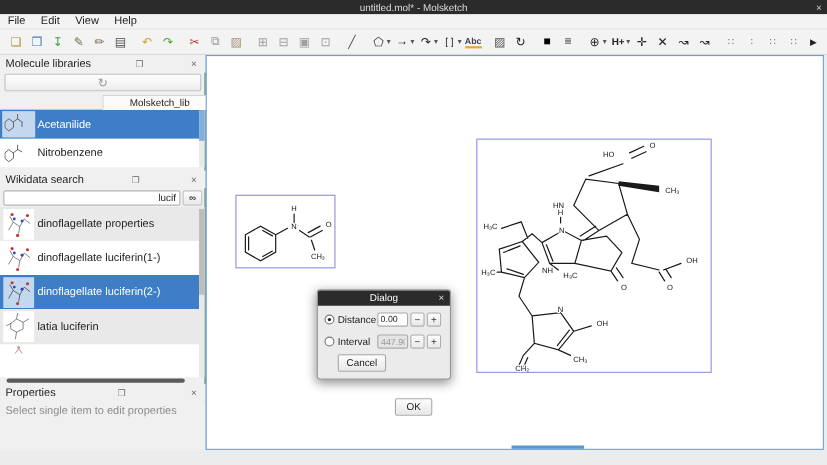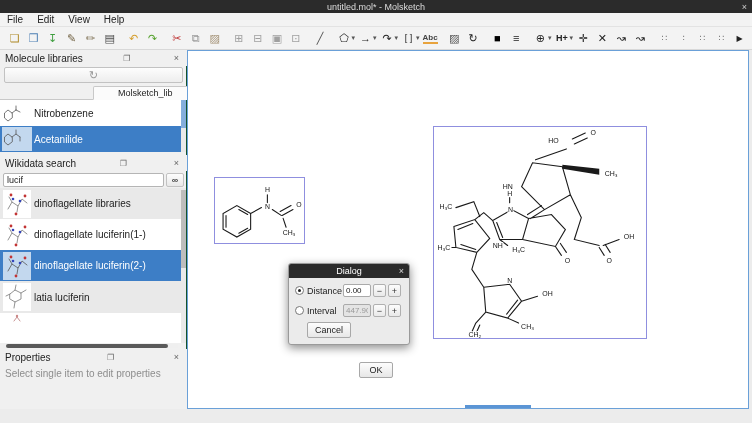--- a/index.html
+++ b/index.html
@@ -34,21 +34,21 @@
   .liblist { position:absolute; left:0; top:50px; width:181px; height:52px; background:#fff; }
   .librow { height:26px; display:flex; align-items:center; font-size:10px; color:#222; }
   .librow .lthumb { width:30px; height:24px; margin:1px 2px; background:#fff; display:flex; align-items:center; justify-content:center; }
   .librow.sel { background:#3d7ec6; color:#fff; }
   .librow.sel .lthumb { background:#c3d8ee; }
   .vscroll { position:absolute; width:5px; background:#e9e9e9; }
   .vthumb { position:absolute; width:5px; }
 
   .wikihead { top:105px; }
   .searchrow { position:absolute; left:0; top:121px; width:187px; height:17px; display:flex; align-items:center; padding:0 3px; }
-  .searchrow input { flex:1; height:14px; border:1px solid #b5b5b5; border-radius:2px; font-size:9px; padding:0 3px; font-family:inherit; background:#fff; color:#222; }
+  .searchrow input { flex:1; height:14px; border:1px solid #b5b5b5; border-radius:2px; font-size:9px; padding:0 3px; font-family:inherit; background:#fff; color:#222;text-align:right; }
   .binocbtn { width:18px; height:14px; margin-left:2px; border:1px solid #c2c2c2; border-radius:2px; background:linear-gradient(#fdfdfd,#e8e8e8); display:flex; align-items:center; justify-content:center; font-size:9px; font-weight:bold; color:#444; }
   .wikilist { position:absolute; left:0; top:138px; width:181px; height:155px; background:#fff; overflow:hidden; }
   .wrow { display:flex; align-items:center; font-size:10px; color:#222; }
   .wrow .wthumb { margin:1px 3px; background:#fff; display:flex; align-items:center; justify-content:center; }
   .wrow.alt { background:#e9e9e9; }
   .wrow.sel { background:#3d7ec6; color:#fff; }
   .wrow.sel .wthumb { background:#c3d8ee; }
   .hscroll { position:absolute; left:3px; top:294px; width:175px; height:4px; background:#efefef; }
   .hthumb { position:absolute; left:3px; top:0; width:162px; height:4px; background:#5a5a5a; border-radius:2px; }
 
@@ -164,35 +164,35 @@
       <span class="dico">❐</span>
       <span class="dico x">×</span>
     </div>
     <div class="refreshbtn">
       <span>↻</span>
     </div>
     <div class="tabbar">
       <div class="tab">Molsketch_lib</div>
     </div>
     <div class="liblist">
+      <div class="librow sel">
+        <span class="lthumb">
+          <svg width="26" height="20" viewBox="0 0 26 20">
+              <path class="bond" style="stroke:#555;stroke-width:0.8" d="M8,8 L4,5 L0.5,8 L0.5,13 L4,16 L8,13 Z M8,8 L12,5 L16,8 M12,5 L12,1 M16,8 L16,12"></path>
+            </svg>
+        </span>
+        <span>Acetanilide</span>
+      </div>
       <div class="librow">
         <span class="lthumb">
           <svg width="26" height="20" viewBox="0 0 26 20">
               <path class="bond" style="stroke:#555;stroke-width:0.8" d="M8,10 L4,7 L0.5,10 L0.5,15 L4,18 L8,15 Z M8,10 L12,7 M12,7 L12,3 M12,7 L16,9"></path>
             </svg>
         </span>
         <span>Nitrobenzene</span>
-      </div>
-      <div class="librow sel">
-        <span class="lthumb">
-          <svg width="26" height="20" viewBox="0 0 26 20">
-              <path class="bond" style="stroke:#555;stroke-width:0.8" d="M8,8 L4,5 L0.5,8 L0.5,13 L4,16 L8,13 Z M8,8 L12,5 L16,8 M12,5 L12,1 M16,8 L16,12"></path>
-            </svg>
-        </span>
-        <span>Acetanilide</span>
       </div>
     </div>
     <div class="vscroll" style="left:181px;top:50px;height:52px">
       <div class="vthumb" style="top:0;height:28px;background:#84aedd"></div>
     </div>
 
     <div class="dockhead wikihead">
       <span>Wikidata search</span>
       <span class="dico">❐</span>
       <span class="dico x">×</span>
@@ -208,21 +208,21 @@
         <span class="wthumb" style="width:28px;height:28px">
           <svg width="26" height="26" viewBox="0 0 26 26">
               <path class="bond" style="stroke:#777;stroke-width:0.8" d="M4,18 L8,11 L14,15 L18,8 L23,12 M8,11 L5,6 M14,15 L13,21"></path>
               <circle cx="7" cy="4" r="1.4" fill="#c23333"></circle>
               <circle cx="21" cy="5" r="1.4" fill="#c23333"></circle>
               <circle cx="12" cy="23" r="1.4" fill="#c23333"></circle>
               <circle cx="16" cy="10" r="1.3" fill="#3344bb"></circle>
               <circle cx="9" cy="8" r="1.3" fill="#3344bb"></circle>
             </svg>
         </span>
-        <span>dinoflagellate libraries</span>
+        <span>dinoflagellate properties</span>
       </div>
       <div class="wrow" style="height:31px">
         <span class="wthumb" style="width:28px;height:28px">
           <svg width="26" height="26" viewBox="0 0 26 26">
               <path class="bond" style="stroke:#777;stroke-width:0.8" d="M4,18 L8,11 L14,15 L18,8 L23,12 M8,11 L5,6 M14,15 L13,21"></path>
               <circle cx="7" cy="4" r="1.4" fill="#c23333"></circle>
               <circle cx="21" cy="5" r="1.4" fill="#c23333"></circle>
               <circle cx="12" cy="23" r="1.4" fill="#c23333"></circle>
               <circle cx="16" cy="10" r="1.3" fill="#3344bb"></circle>
               <circle cx="9" cy="8" r="1.3" fill="#3344bb"></circle>

